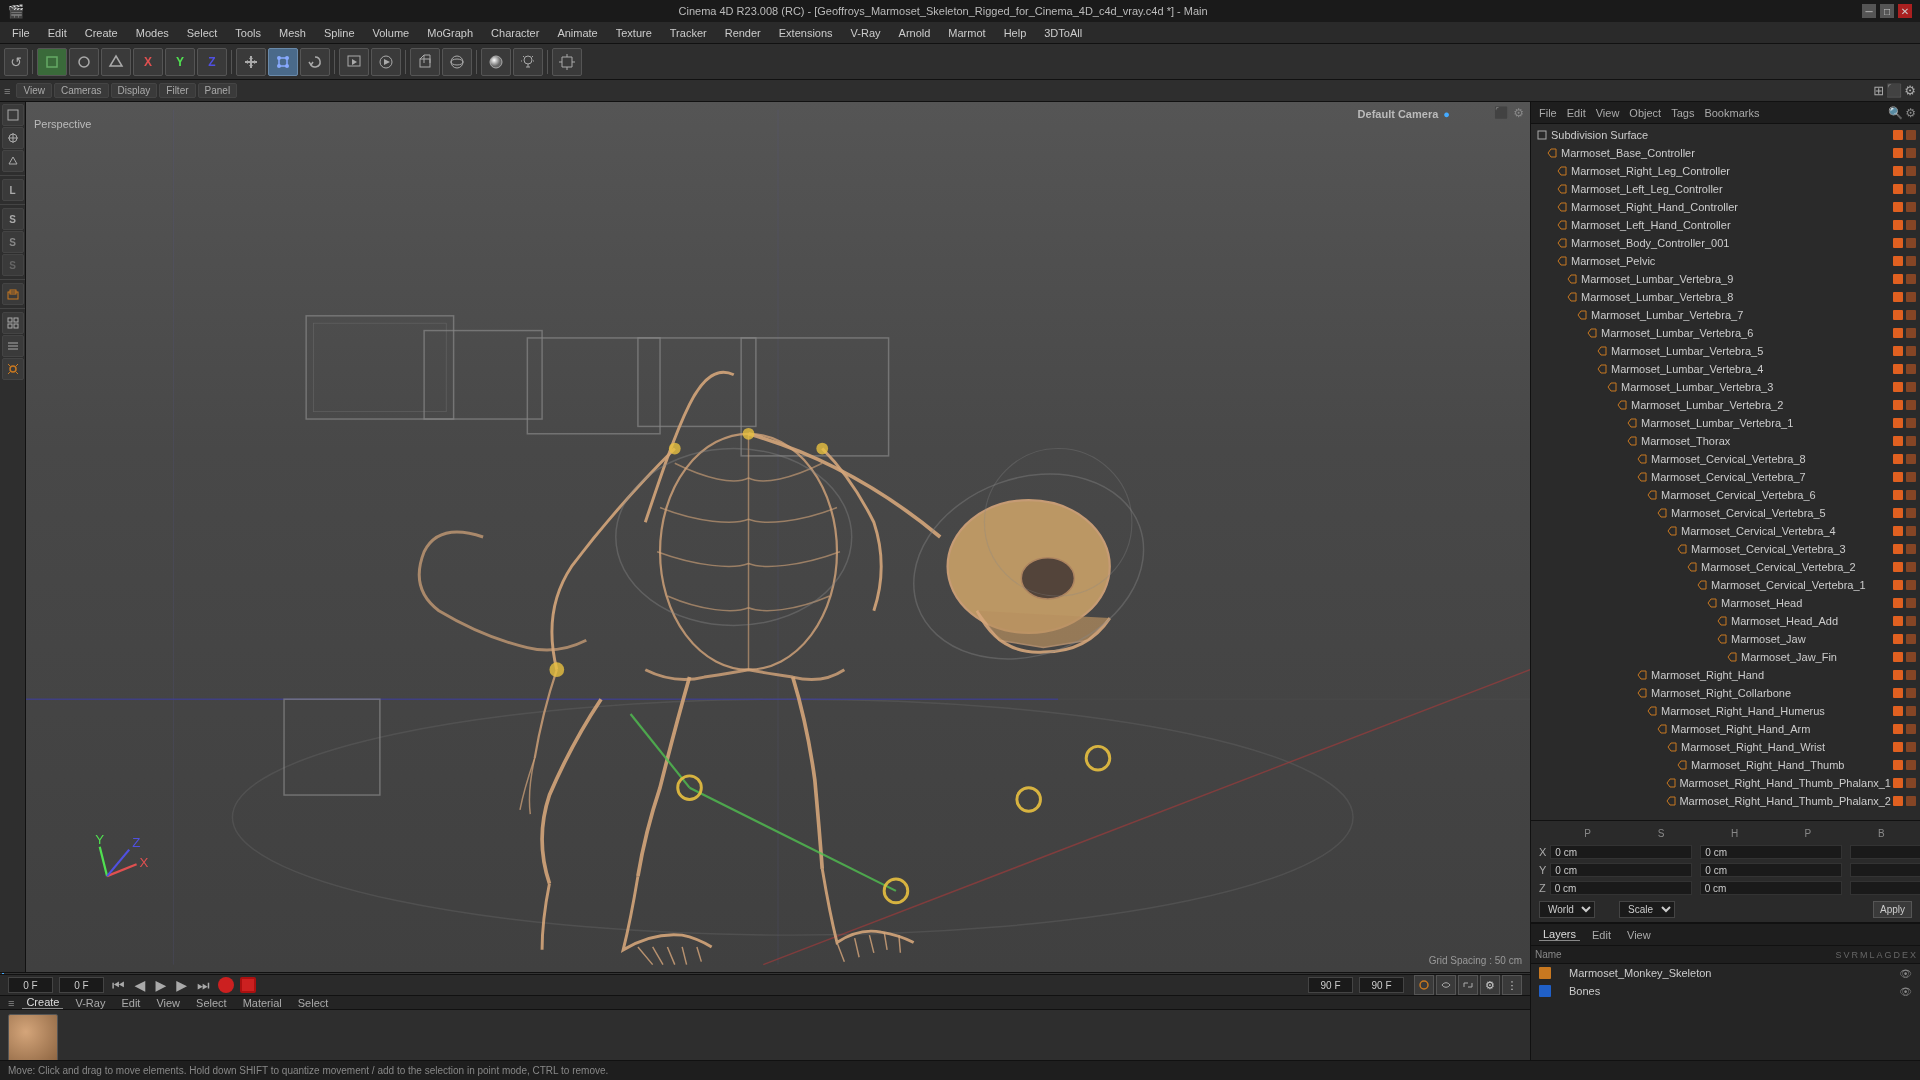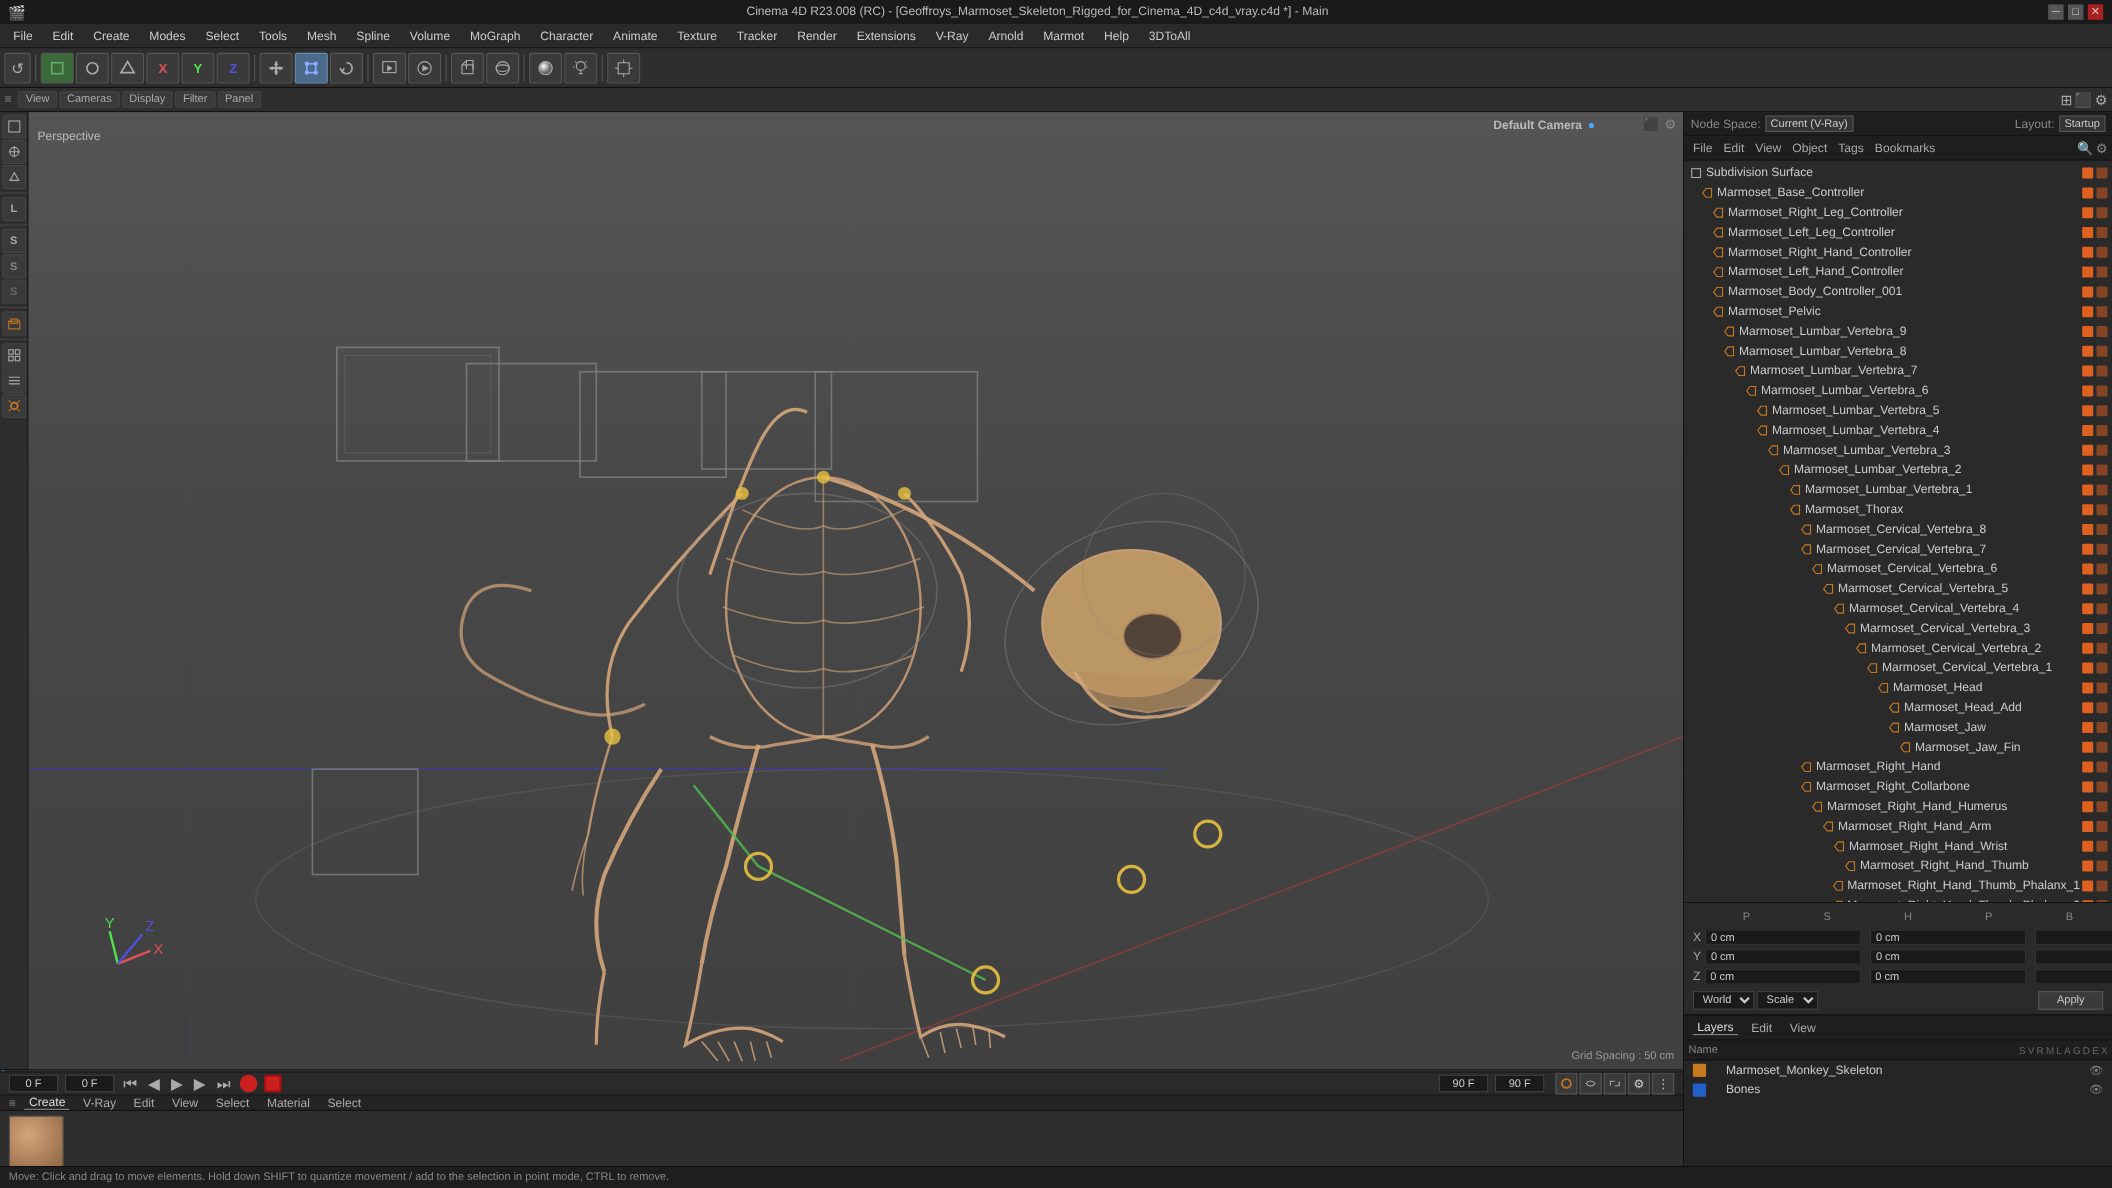--- a/index.html
+++ b/index.html
@@ -621,27 +621,20 @@
           <div class="material-thumb"></div>
           <div class="material-label">Marmot</div>
         </div>
       </div>
     </div>
 
   </div>
 
   <div id="right-side" style="width:390px;display:flex;flex-direction:column;border-left:1px solid #111;">
 
-    <div id="right-panel-header" style="height:22px;background:#1e1e1e;display:flex;align-items:center;padding:0 6px;gap:4px;border-bottom:1px solid #111;">
-      <span style="font-size:11px;color:#888;">Node Space:</span>
-      <div style="background:#333;border:1px solid #555;color:#ccc;font-size:10px;padding:1px 4px;cursor:pointer;">Current (V-Ray)</div>
-      <div style="flex:1;"></div>
-      <span style="font-size:11px;color:#888;">Layout:</span>
-      <div style="background:#333;border:1px solid #555;color:#ccc;font-size:10px;padding:1px 4px;cursor:pointer;">Startup</div>
-    </div>
 
     <div id="rp-toolbar" style="height:22px;background:#1e1e1e;display:flex;align-items:center;padding:0 4px;gap:2px;border-bottom:1px solid #111;">
       <span class="rp-btn">File</span>
       <span class="rp-btn">Edit</span>
       <span class="rp-btn">View</span>
       <span class="rp-btn">Object</span>
       <span class="rp-btn">Tags</span>
       <span class="rp-btn">Bookmarks</span>
       <div style="flex:1;"></div>
       <span style="color:#888;font-size:12px;cursor:pointer;">🔍</span>
@@ -1194,28 +1187,28 @@
           <span class="transform-sep"></span>
           <input class="transform-field" value="0 cm" style="">
           <span class="transform-sep"></span>
           <input class="transform-field" value="" style="">
           <span class="transform-sep"></span>
 
           <span class="transform-sep"></span>
 
         </div>
 
-        <div style="display:flex;align-items:flex-end;margin-top:4px;gap:2px;">
+        <div style="display:flex;align-items:flex-end;margin-top:4px;gap:24px;">
           <select style="background:#1a1a1a;border:1px solid #444;color:#ccc;font-size:10px;padding:1px 4px;">
             <option>World</option>
           </select>
           <select style="background:#1a1a1a;border:1px solid #444;color:#ccc;font-size:10px;padding:1px 4px;">
             <option>Scale</option>
           </select>
-          <button style="background:#3a3a3a;border:1px solid #555;color:#ccc;font-size:10px;padding:2px 16px;cursor:pointer;margin-left:auto;">Apply</button>
+          <button style="background:#3a3a3a;border:1px solid #555;color:#ccc;font-size:10px;padding:2px 6px;cursor:pointer;margin-left:auto;">Apply</button>
         </div>
       </div>
 
       <div id="layers-panel" style="flex:1;background:#252525;display:flex;flex-direction:column;">
         <div id="layers-header" style="height:22px;background:#1e1e1e;display:flex;align-items:center;padding:0 8px;gap:8px;border-bottom:1px solid #111;">
           <span class="layer-tab active">Layers</span>
           <span class="layer-tab">Edit</span>
           <span class="layer-tab">View</span>
         </div>
 

